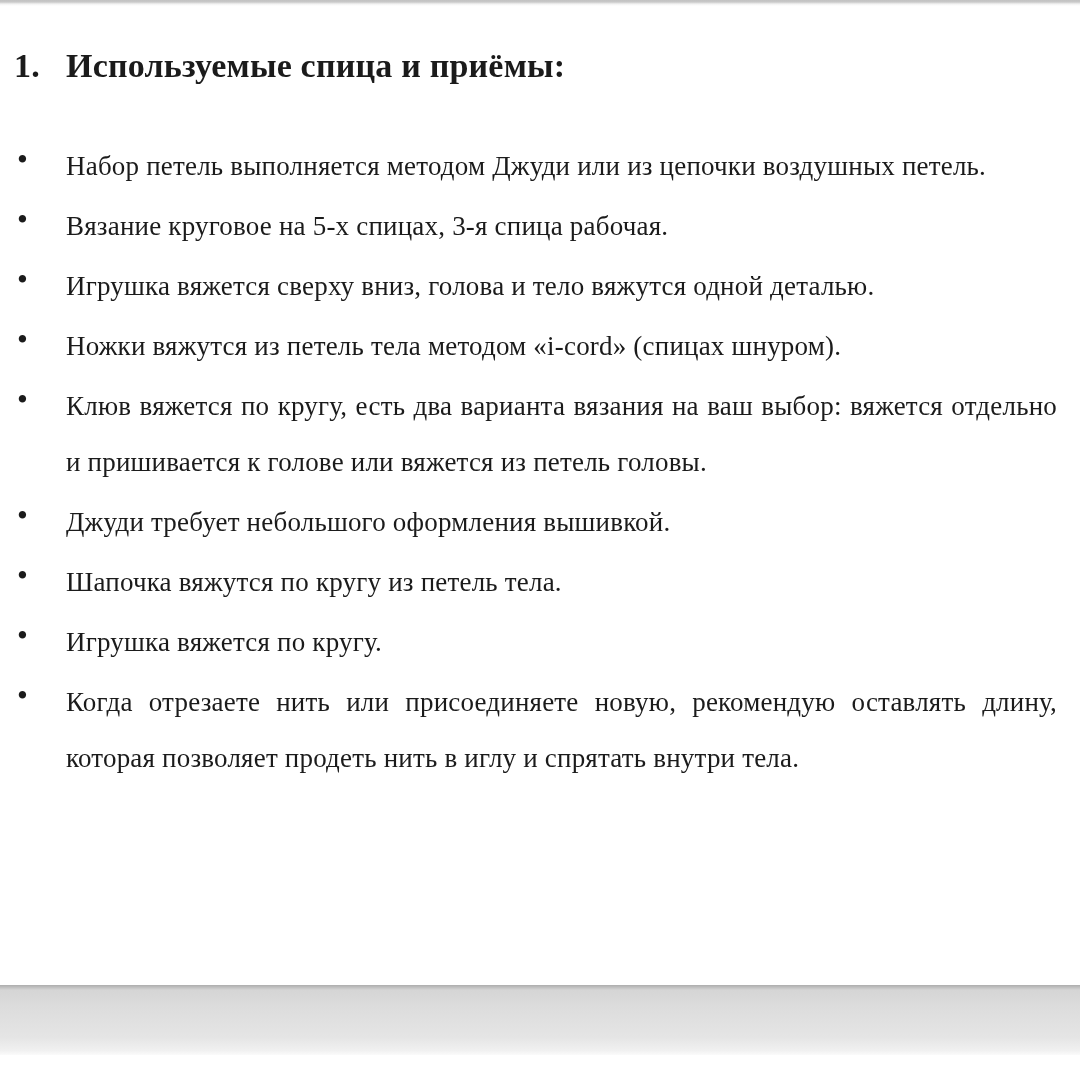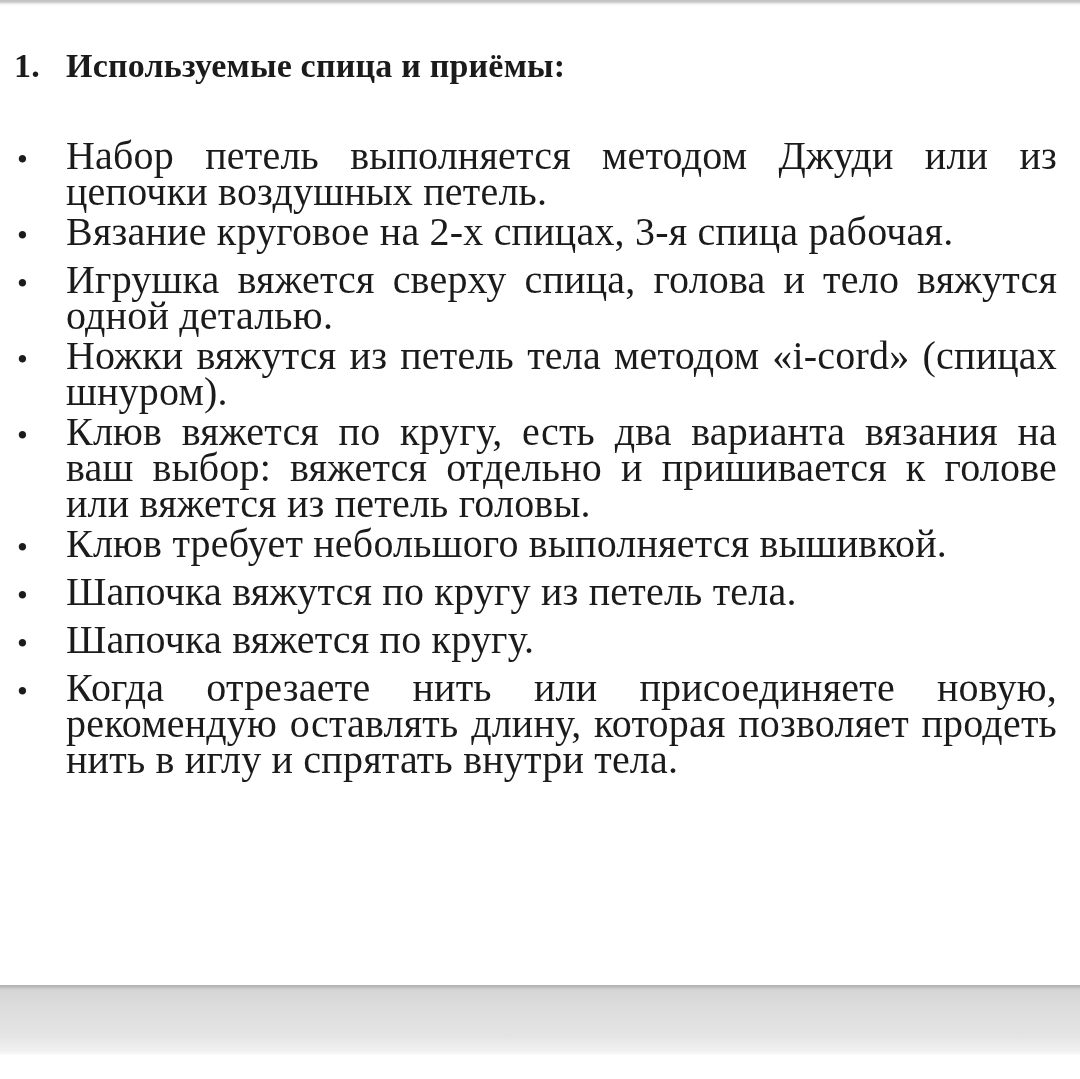--- a/index.html
+++ b/index.html
@@ -59,22 +59,22 @@
     width: 52px;
     flex: none;
     box-sizing: border-box;
     padding-left: 3px;
     font-size: 31px;
     line-height: 44px;
   }
   .btext {
     flex: 1;
     text-align: justify;
-    font-size: 40px;
-    line-height: 36px;
+    font-size: 27px;
+    line-height: 56px;
     letter-spacing: 0.2px;
   }
   .page-gap {
     height: 70px;
     flex: none;
     background: linear-gradient(to bottom,
       #adadad 0px,
       #bdbdbd 2px,
       #d5d5d5 5px,
       #dcdcdc 30%,
@@ -101,45 +101,45 @@
       <span class="htext">Используемые спица и приёмы:</span>
     </div>
 
     <div class="bullets" id="bullet-list">
         <div class="item">
           <span class="marker">•</span>
           <span class="btext">Набор петель выполняется методом Джуди или из цепочки воздушных петель.</span>
         </div>
         <div class="item">
           <span class="marker">•</span>
-          <span class="btext">Вязание круговое  на 2-х спицах, 3-я спица рабочая.</span>
+          <span class="btext">Вязание круговое  на 5-х спицах, 3-я спица рабочая.</span>
         </div>
         <div class="item">
           <span class="marker">•</span>
-          <span class="btext">Игрушка вяжется сверху спица, голова и тело вяжутся одной деталью.</span>
+          <span class="btext">Игрушка вяжется сверху вниз, голова и тело вяжутся одной деталью.</span>
         </div>
         <div class="item">
           <span class="marker">•</span>
           <span class="btext">Ножки вяжутся из петель тела методом «i-cord» (спицах шнуром).</span>
         </div>
         <div class="item">
           <span class="marker">•</span>
           <span class="btext">Клюв вяжется по кругу, есть два варианта вязания на ваш выбор: вяжется отдельно и пришивается к голове или вяжется из петель головы.</span>
         </div>
         <div class="item">
           <span class="marker">•</span>
-          <span class="btext">Клюв требует небольшого выполняется вышивкой.</span>
+          <span class="btext">Джуди требует небольшого оформления вышивкой.</span>
         </div>
         <div class="item">
           <span class="marker">•</span>
           <span class="btext">Шапочка вяжутся по кругу из петель тела.</span>
         </div>
         <div class="item">
           <span class="marker">•</span>
-          <span class="btext">Шапочка вяжется по кругу.</span>
+          <span class="btext">Игрушка вяжется по кругу.</span>
         </div>
         <div class="item">
           <span class="marker">•</span>
           <span class="btext">Когда отрезаете нить или присоединяете новую, рекомендую оставлять длину, которая позволяет продеть нить в иглу и спрятать внутри тела.</span>
         </div>
       </div>
 
   </div>
 
   <div class="page-gap"></div>

